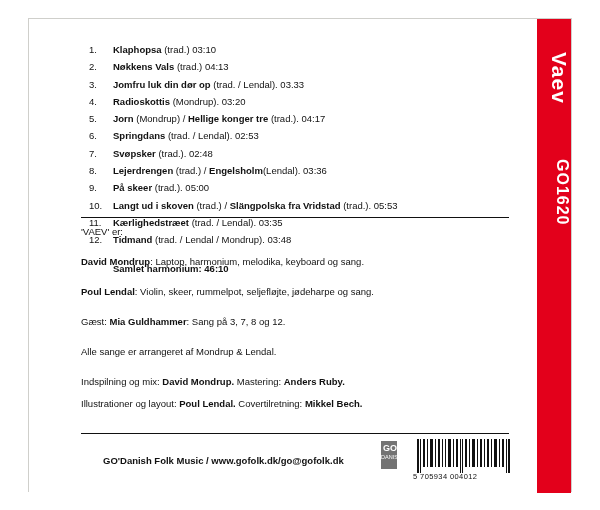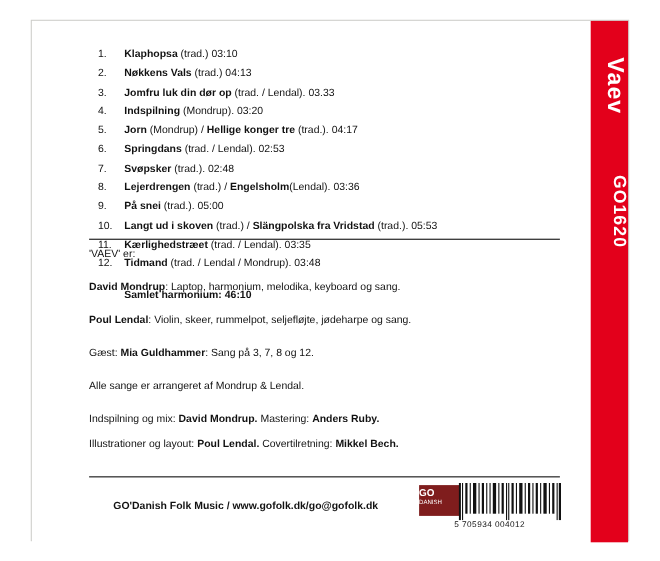--- a/index.html
+++ b/index.html
@@ -150,27 +150,27 @@
     left: 22px;
     top: 16px;
     font-size: 9.5px;
     color: #111;
     font-weight: bold;
   }
   .go-logo {
     position: absolute;
     left: 300px;
     top: 2px;
-    width: 37px;
+    width: 16px;
     height: 28px;
-    background: #7f1d1d;
+    background: #737373;
     color: #ffffff;
     font-size: 9px;
     font-weight: bold;
-    text-align: left;
+    text-align: right;
     line-height: 12px;
     padding-top: 1px;
     box-sizing: border-box;
   }
   .go-logo .go-sub {
     font-size: 5.5px;
     font-weight: normal;
     line-height: 6px;
     display: block;
   }
@@ -213,21 +213,21 @@
           <span class="txt"><b>Nøkkens Vals</b> <span>(trad.) 04:13</span></span>
         </div>
 
         <div class="track">
           <span class="num">3.</span>
           <span class="txt"><b>Jomfru luk din dør op</b> <span>(trad. / Lendal). 03.33</span></span>
         </div>
 
         <div class="track">
           <span class="num">4.</span>
-          <span class="txt"><b>Indspilning</b> <span>(Mondrup). 03:20</span></span>
+          <span class="txt"><b>Radioskottis</b> <span>(Mondrup). 03:20</span></span>
         </div>
 
         <div class="track">
           <span class="num">5.</span>
           <span class="txt"><b>Jorn</b> <span>(Mondrup) /</span> <b>Hellige konger tre</b> <span>(trad.). 04:17</span></span>
         </div>
 
         <div class="track">
           <span class="num">6.</span>
           <span class="txt"><b>Springdans</b> <span>(trad. / Lendal). 02:53</span></span>
@@ -238,21 +238,21 @@
           <span class="txt"><b>Svøpsker</b> <span>(trad.). 02:48</span></span>
         </div>
 
         <div class="track">
           <span class="num">8.</span>
           <span class="txt"><b>Lejerdrengen</b> <span>(trad.) /</span> <b>Engelsholm</b><span>(Lendal). 03:36</span></span>
         </div>
 
         <div class="track">
           <span class="num">9.</span>
-          <span class="txt"><b>På snei</b> <span>(trad.). 05:00</span></span>
+          <span class="txt"><b>På skeer</b> <span>(trad.). 05:00</span></span>
         </div>
 
         <div class="track">
           <span class="num">10.</span>
           <span class="txt"><b>Langt ud i skoven</b> <span>(trad.) /</span> <b>Slängpolska fra Vridstad</b> <span>(trad.). 05:53</span></span>
         </div>
 
         <div class="track">
           <span class="num">11.</span>
           <span class="txt"><b>Kærlighedstræet</b> <span>(trad. / Lendal). 03:35</span></span>

